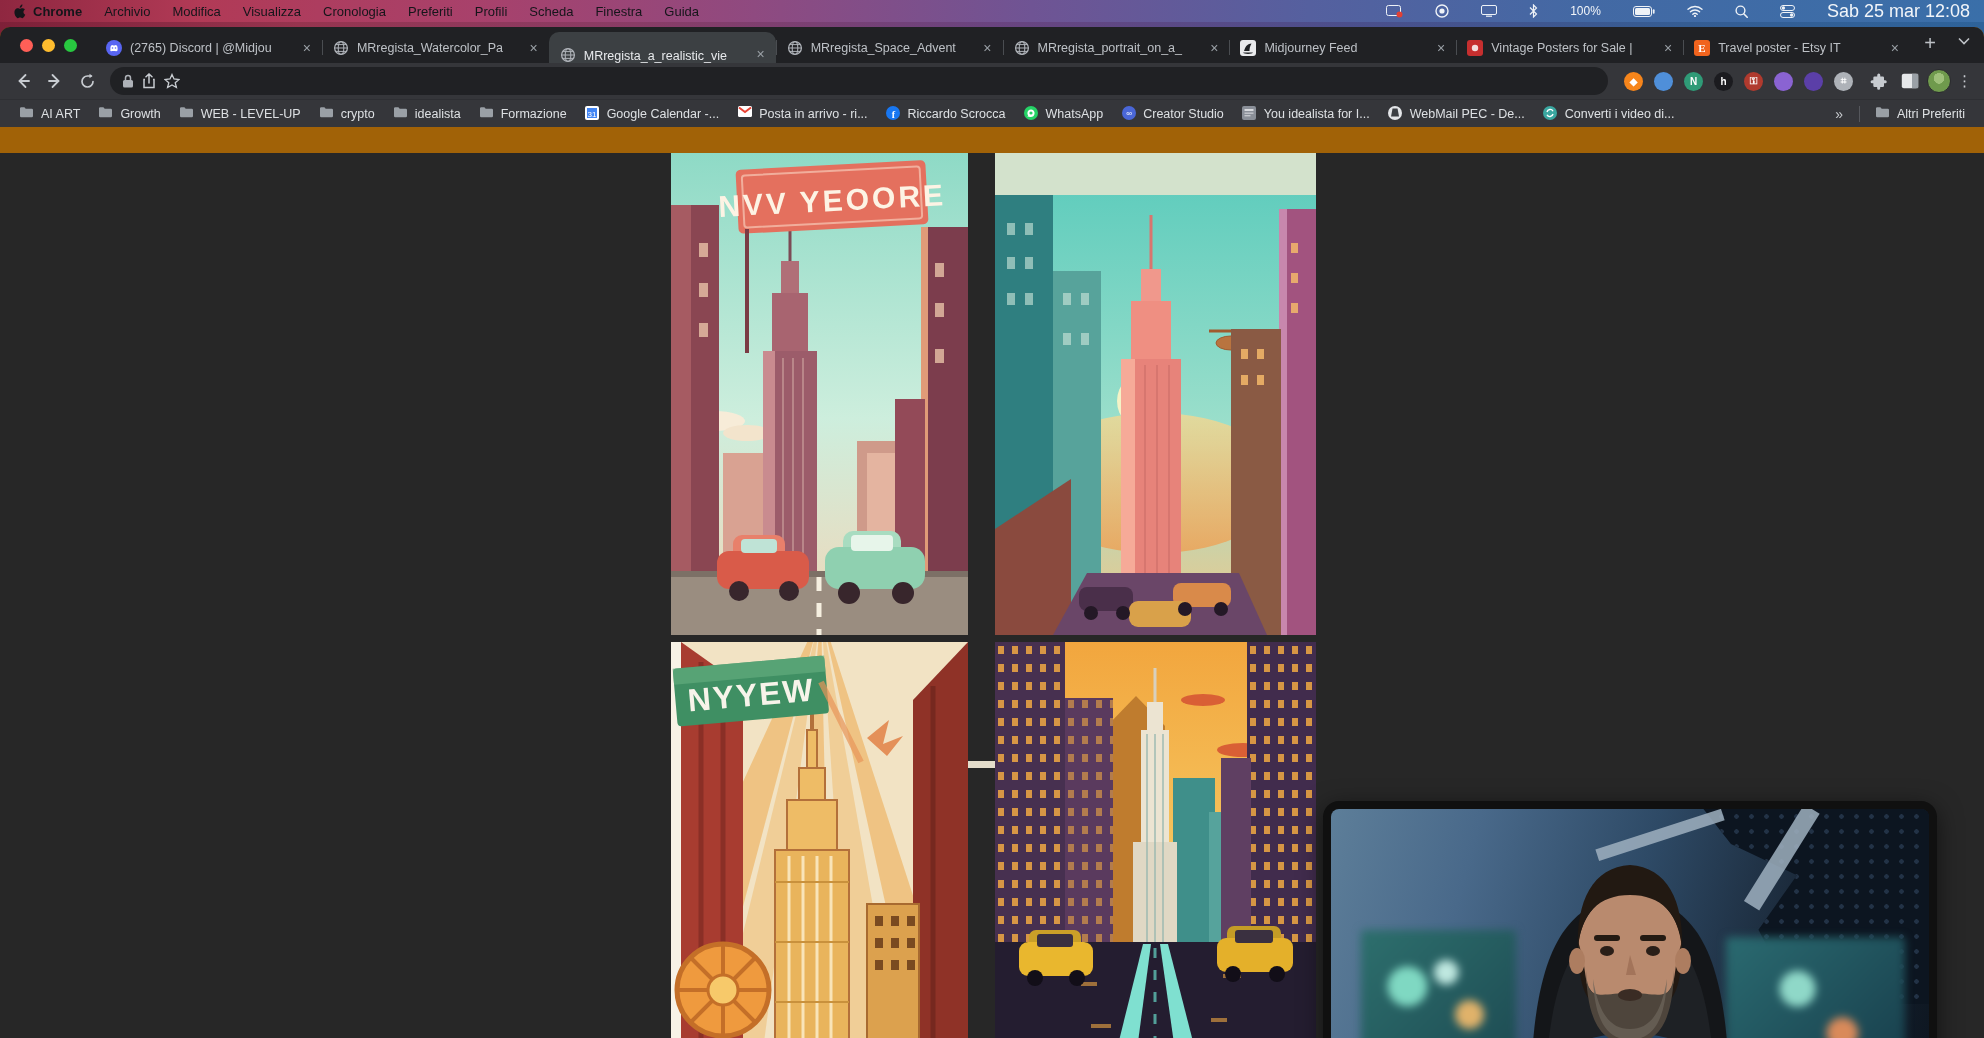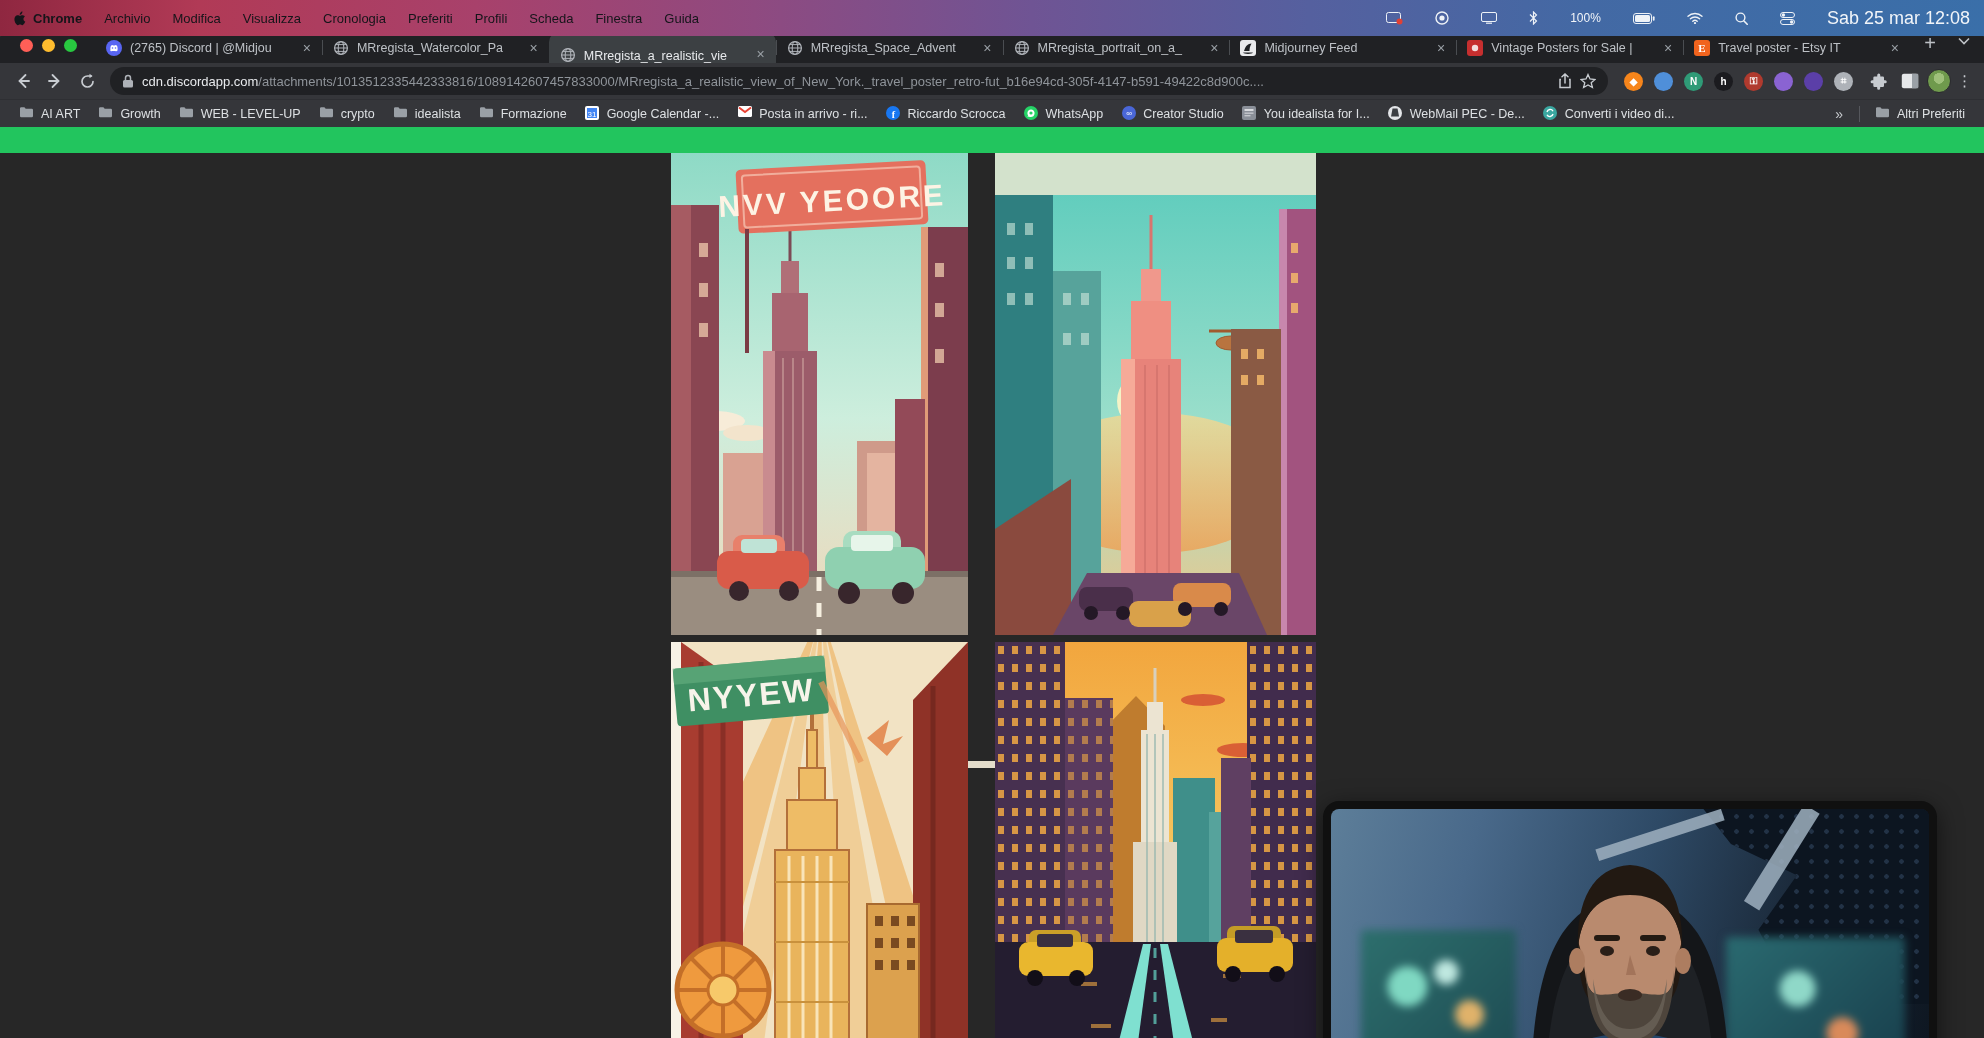--- a/index.html
+++ b/index.html
@@ -2,37 +2,37 @@
 <html><head>
 <meta charset="utf-8">
 <style>
   html,body{margin:0;padding:0;background:#000;}
   .screen{position:relative;width:1984px;height:1038px;overflow:hidden;
     font-family:"Liberation Sans",sans-serif;background:#272727;}
 
   
   .menubar{position:absolute;top:0;left:0;right:0;height:22px;z-index:50;
     background:linear-gradient(90deg,#8f2740 0%,#b13a56 10%,#a8416b 24%,#8f4a80 38%,#6f5494 52%,#55609f 66%,#4369a4 80%,#3a6fa9 100%);
-    display:flex;align-items:center;padding:18px 14px;box-sizing:border-box;
+    display:flex;align-items:center;padding:4px 14px;box-sizing:border-box;
     font-size:13px;color:#15151a;}
   .menubar .menus{display:flex;gap:22px;align-items:center;}
   .menubar .menu{cursor:default;white-space:nowrap;}
   .menubar .menu.app{font-weight:bold;}
   .apple{width:13px;height:15px;display:inline-block;margin-right:6px;}
   .mb-right{margin-left:auto;display:flex;gap:32px;align-items:center;color:#eef2f7;}
   .mb-right svg{display:block;}
   .mb-clock{font-size:18px;color:#f2f5f9;white-space:nowrap;}
   .mb-batt{font-size:12px;color:#f2f5f9;}
 
   
   .wallstrip{position:absolute;top:22px;left:0;right:0;height:16px;
     background:linear-gradient(90deg,#7e2038 0%,#97344f 15%,#8a3c66 32%,#6a4480 50%,#4b4f8c 68%,#355d93 85%,#2e639a 100%);}
 
   
-  .window{position:absolute;top:27px;left:0;right:0;bottom:0;background:#22c55e;border-radius:10px 10px 0 0;overflow:hidden;}
+  .window{position:absolute;top:27px;left:0;right:0;bottom:0;background:#a16207;border-radius:10px 10px 0 0;overflow:hidden;}
 
   .tabstrip{height:36px;display:flex;align-items:flex-end;padding:0 10px 0 12px;box-sizing:border-box;background:#202124;}
   .traffic{display:flex;gap:9px;align-items:center;margin:0 18px 11px 8px;}
   .tl-dot{width:13px;height:13px;border-radius:50%;}
   .tabs{display:flex;flex:1 1 auto;min-width:0;height:31px;align-items:stretch;}
   .tab{flex:1 1 0;min-width:0;display:flex;align-items:center;gap:8px;padding:0 9px 0 11px;
     color:#bdc1c6;font-size:12.5px;position:relative;border-radius:10px 10px 0 0;}
   .tab:not(.active):not(:first-child)::before{content:"";position:absolute;left:0;top:8px;bottom:8px;width:1px;background:#4a4d51;}
   .tab.active{background:#3c4043;color:#e8eaed;align-items:flex-end;}
   .tab .fav{width:16px;height:16px;flex:0 0 16px;}
@@ -283,21 +283,20 @@
             <path d="M10.5 0.8 L13.6 3 L10.5 5.2 Z" fill="#c7cbd0"></path>
           </svg>
       </span>
       <div class="omnibox">
         <span class="ob-ic">
           <svg width="12" height="14" viewBox="0 0 12 14">
               <rect x="1" y="6" width="10" height="7.5" rx="1.5" fill="#aeb2b8"></rect>
               <path d="M3.5 6 V4 a2.5 2.5 0 0 1 5 0 V6" fill="none" stroke="#aeb2b8" stroke-width="1.5"></path>
             </svg>
         </span>
-        <span class="urltext"><span class="url-domain">cdn.discordapp.com</span><span class="url-path">/attachments/1013512335442333816/1089142607457833000/MRregista_a_realistic_view_of_New_York._travel_poster_retro-fut_b16e94cd-305f-4147-b591-49422c8d900c....</span></span>
         <span class="ob-ic">
           <svg width="14" height="16" viewBox="0 0 14 16">
               <path d="M7 1 L7 10 M4 3.8 L7 1 L10 3.8" fill="none" stroke="#c7cbd0" stroke-width="1.5" stroke-linecap="round"></path>
               <path d="M3 6.5 H2 V14.5 H12 V6.5 H11" fill="none" stroke="#c7cbd0" stroke-width="1.5"></path>
             </svg>
         </span>
         <span class="ob-ic">
           <svg width="16" height="16" viewBox="0 0 16 16">
               <path d="M8 1.5 L10 6 L15 6.5 L11.2 9.7 L12.4 14.5 L8 11.9 L3.6 14.5 L4.8 9.7 L1 6.5 L6 6 Z" fill="none" stroke="#c7cbd0" stroke-width="1.3"></path>
             </svg>

